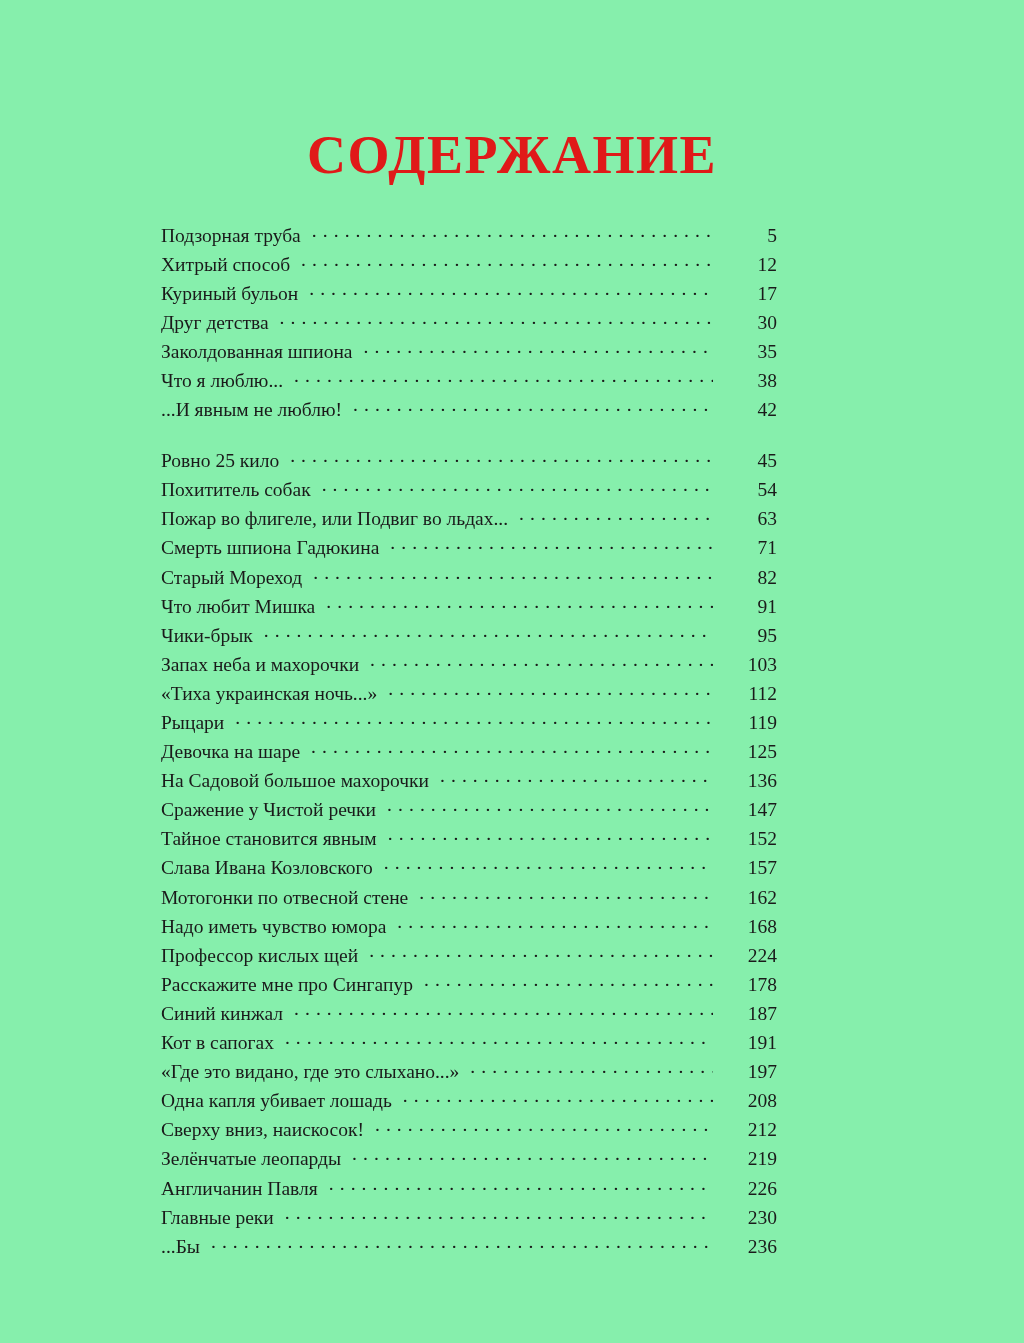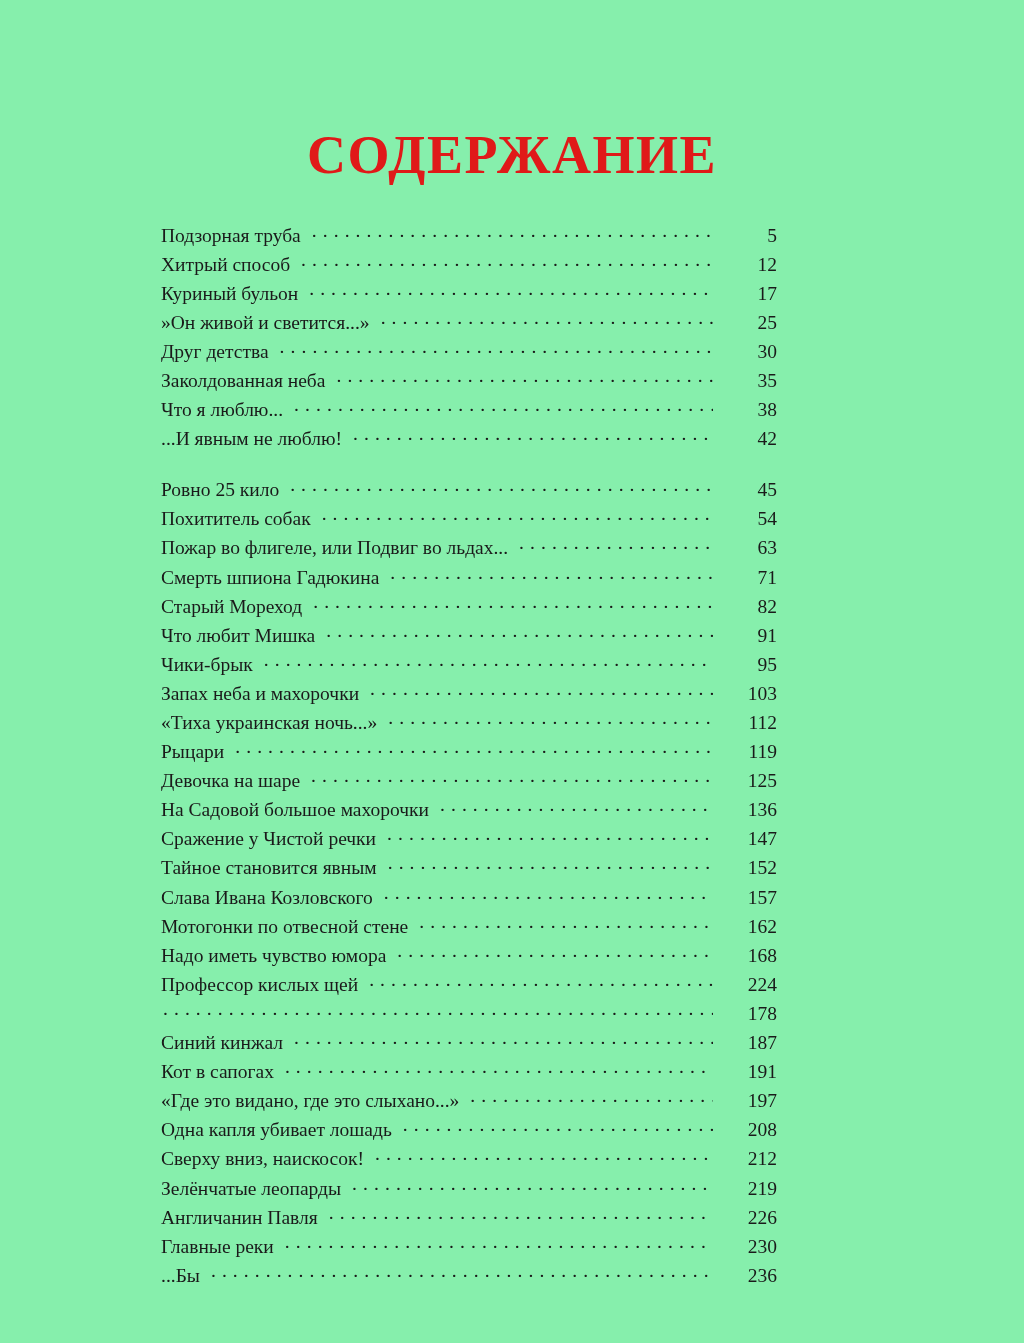--- a/index.html
+++ b/index.html
@@ -102,31 +102,26 @@
         <span class="toc-label">Хитрый способ</span>
         <span class="toc-leader"></span>
         <span class="toc-page">12</span>
       </div>
       <div class="toc-row">
         <span class="toc-label">Куриный бульон</span>
         <span class="toc-leader"></span>
         <span class="toc-page">17</span>
       </div>
       <div class="toc-row">
-        <span class="toc-label">»Он живой и светится...»</span>
-        <span class="toc-leader"></span>
-        <span class="toc-page">25</span>
-      </div>
-      <div class="toc-row">
         <span class="toc-label">Друг детства</span>
         <span class="toc-leader"></span>
         <span class="toc-page">30</span>
       </div>
       <div class="toc-row">
-        <span class="toc-label">Заколдованная неба</span>
+        <span class="toc-label">Заколдованная шпиона</span>
         <span class="toc-leader"></span>
         <span class="toc-page">35</span>
       </div>
       <div class="toc-row">
         <span class="toc-label">Что я люблю...</span>
         <span class="toc-leader"></span>
         <span class="toc-page">38</span>
       </div>
       <div class="toc-row">
         <span class="toc-label">...И явным не люблю!</span>
@@ -217,20 +212,21 @@
         <span class="toc-label">Надо иметь чувство юмора</span>
         <span class="toc-leader"></span>
         <span class="toc-page">168</span>
       </div>
       <div class="toc-row">
         <span class="toc-label">Профессор кислых щей</span>
         <span class="toc-leader"></span>
         <span class="toc-page">224</span>
       </div>
       <div class="toc-row">
+        <span class="toc-label">Расскажите мне про Сингапур</span>
         <span class="toc-leader"></span>
         <span class="toc-page">178</span>
       </div>
       <div class="toc-row">
         <span class="toc-label">Синий кинжал</span>
         <span class="toc-leader"></span>
         <span class="toc-page">187</span>
       </div>
       <div class="toc-row">
         <span class="toc-label">Кот в сапогах</span>

